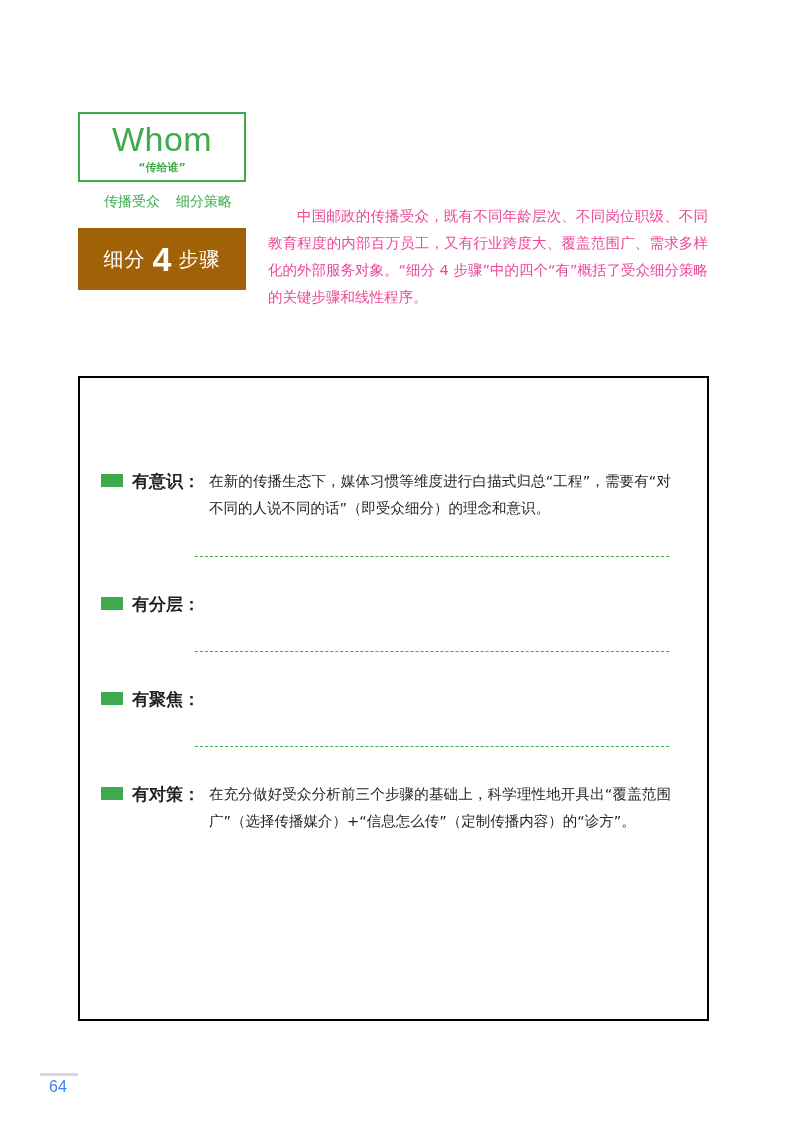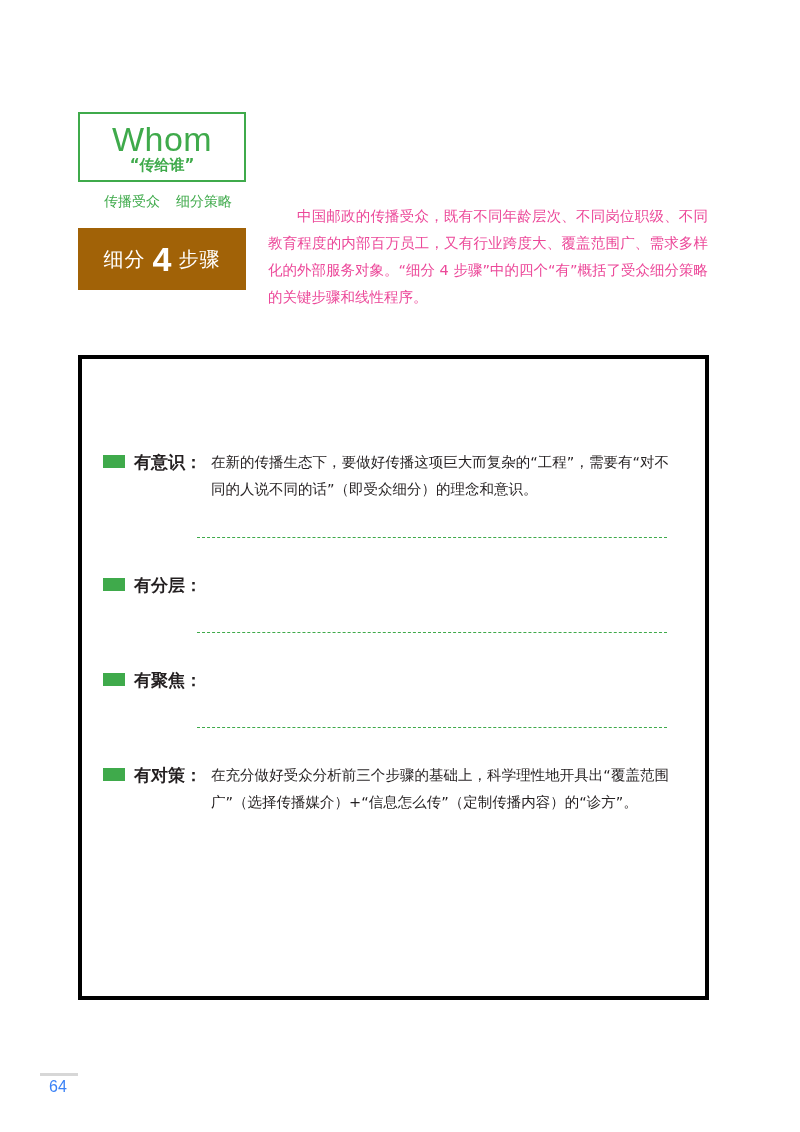--- a/index.html
+++ b/index.html
@@ -51,21 +51,21 @@
     font-weight: 400;
     letter-spacing: 0.5px;
     font-family: "Liberation Sans", sans-serif;
   }
   .whom-sub {
     position: absolute;
     left: 0;
     right: 0;
     bottom: 5px;
     text-align: center;
-    font-size: 15px;
+    font-size: 11px;
     color: #3faa4b;
     font-weight: bold;
     font-family: "DejaVu Sans", sans-serif;
   }
 
   .whom-tags {
     position: absolute;
     left: 78px;
     top: 193px;
     width: 180px;
@@ -122,24 +122,24 @@
     color: #ec4899;
     text-align: justify;
     text-indent: 29px;
     font-family: "DejaVu Sans", sans-serif;
   }
 
   
   .content-box {
     position: absolute;
     left: 78px;
-    top: 355px;
+    top: 376px;
     width: 631px;
     height: 645px;
-    border: 4px solid #000000;
+    border: 2px solid #000000;
     box-sizing: border-box;
     background: #ffffff;
   }
 
   .rows {
     position: absolute;
     left: 0;
     top: 90px;
     width: 100%;
   }
@@ -244,21 +244,21 @@
   <div class="intro">中国邮政的传播受众，既有不同年龄层次、不同岗位职级、不同教育程度的内部百万员工，又有行业跨度大、覆盖范围广、需求多样化的外部服务对象。“细分 4 步骤”中的四个“有”概括了受众细分策略的关键步骤和线性程序。</div>
 
   <div class="content-box">
     <div class="rows">
 
       <div class="row">
         <div class="row-inner">
           <span class="bullet"></span>
           <span class="row-label">有意识</span>
           <span class="row-colon">：</span>
-          <span class="row-body">在新的传播生态下，要做好传播这项巨大而复杂的“工程”，需要有“对不同的人说不同的话”（即受众细分）的理念和意识。</span>
+          <span class="row-body">在新的传播生态下，媒体习惯等维度进行白描式归总“工程”，需要有“对不同的人说不同的话”（即受众细分）的理念和意识。</span>
         </div>
       </div>
 
       <div class="spacer-top"></div>
       <div class="divider"></div>
       <div class="spacer-bot"></div>
 
       <div class="row">
         <div class="row-inner">
           <span class="bullet"></span>

